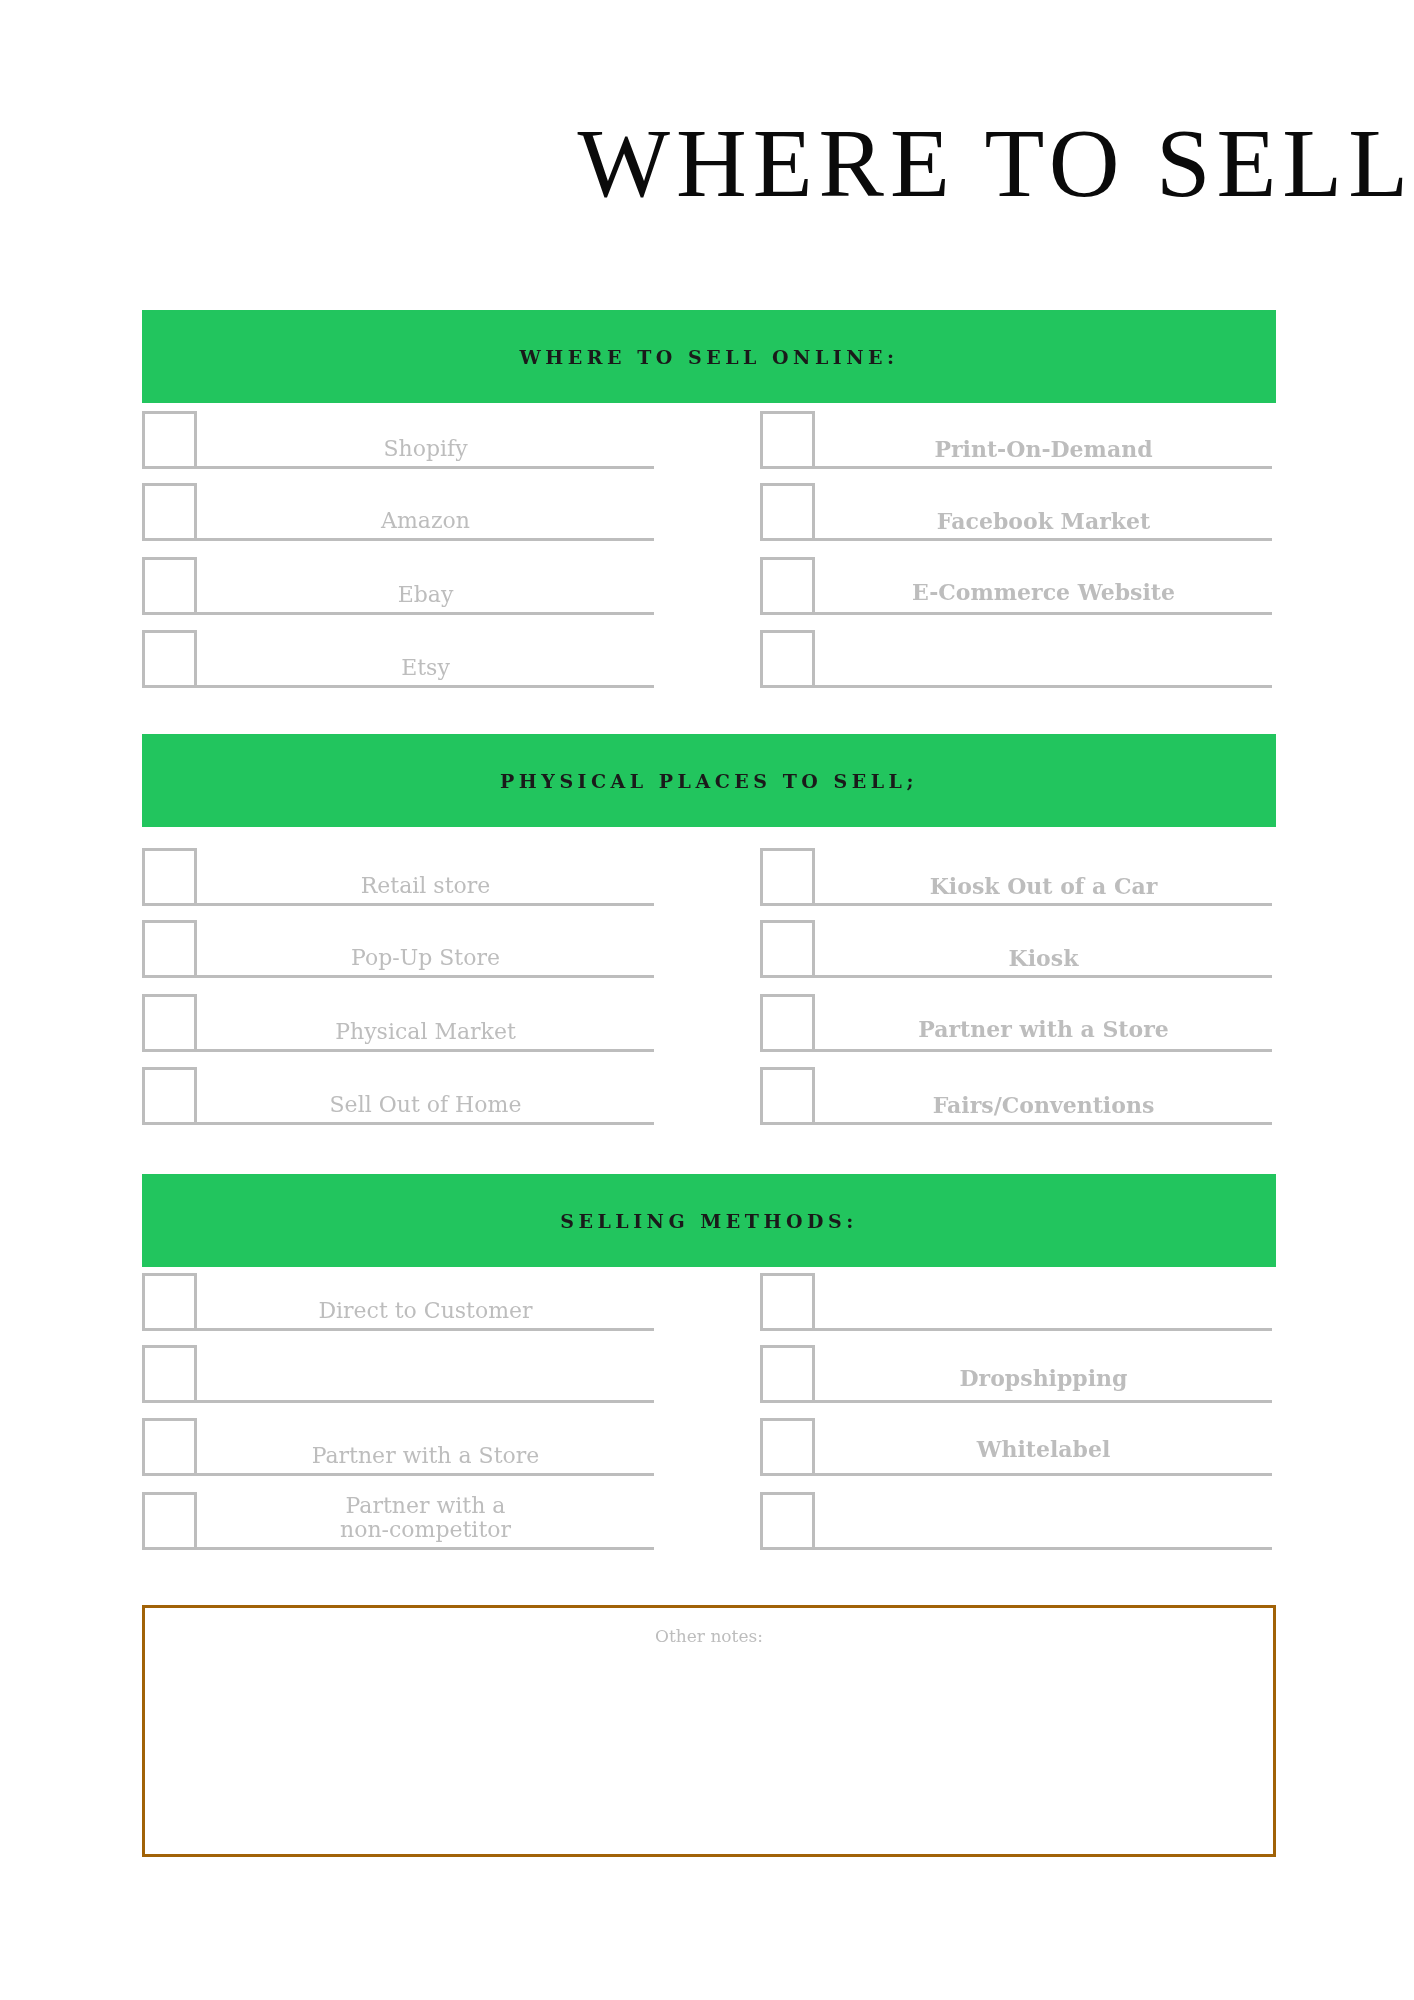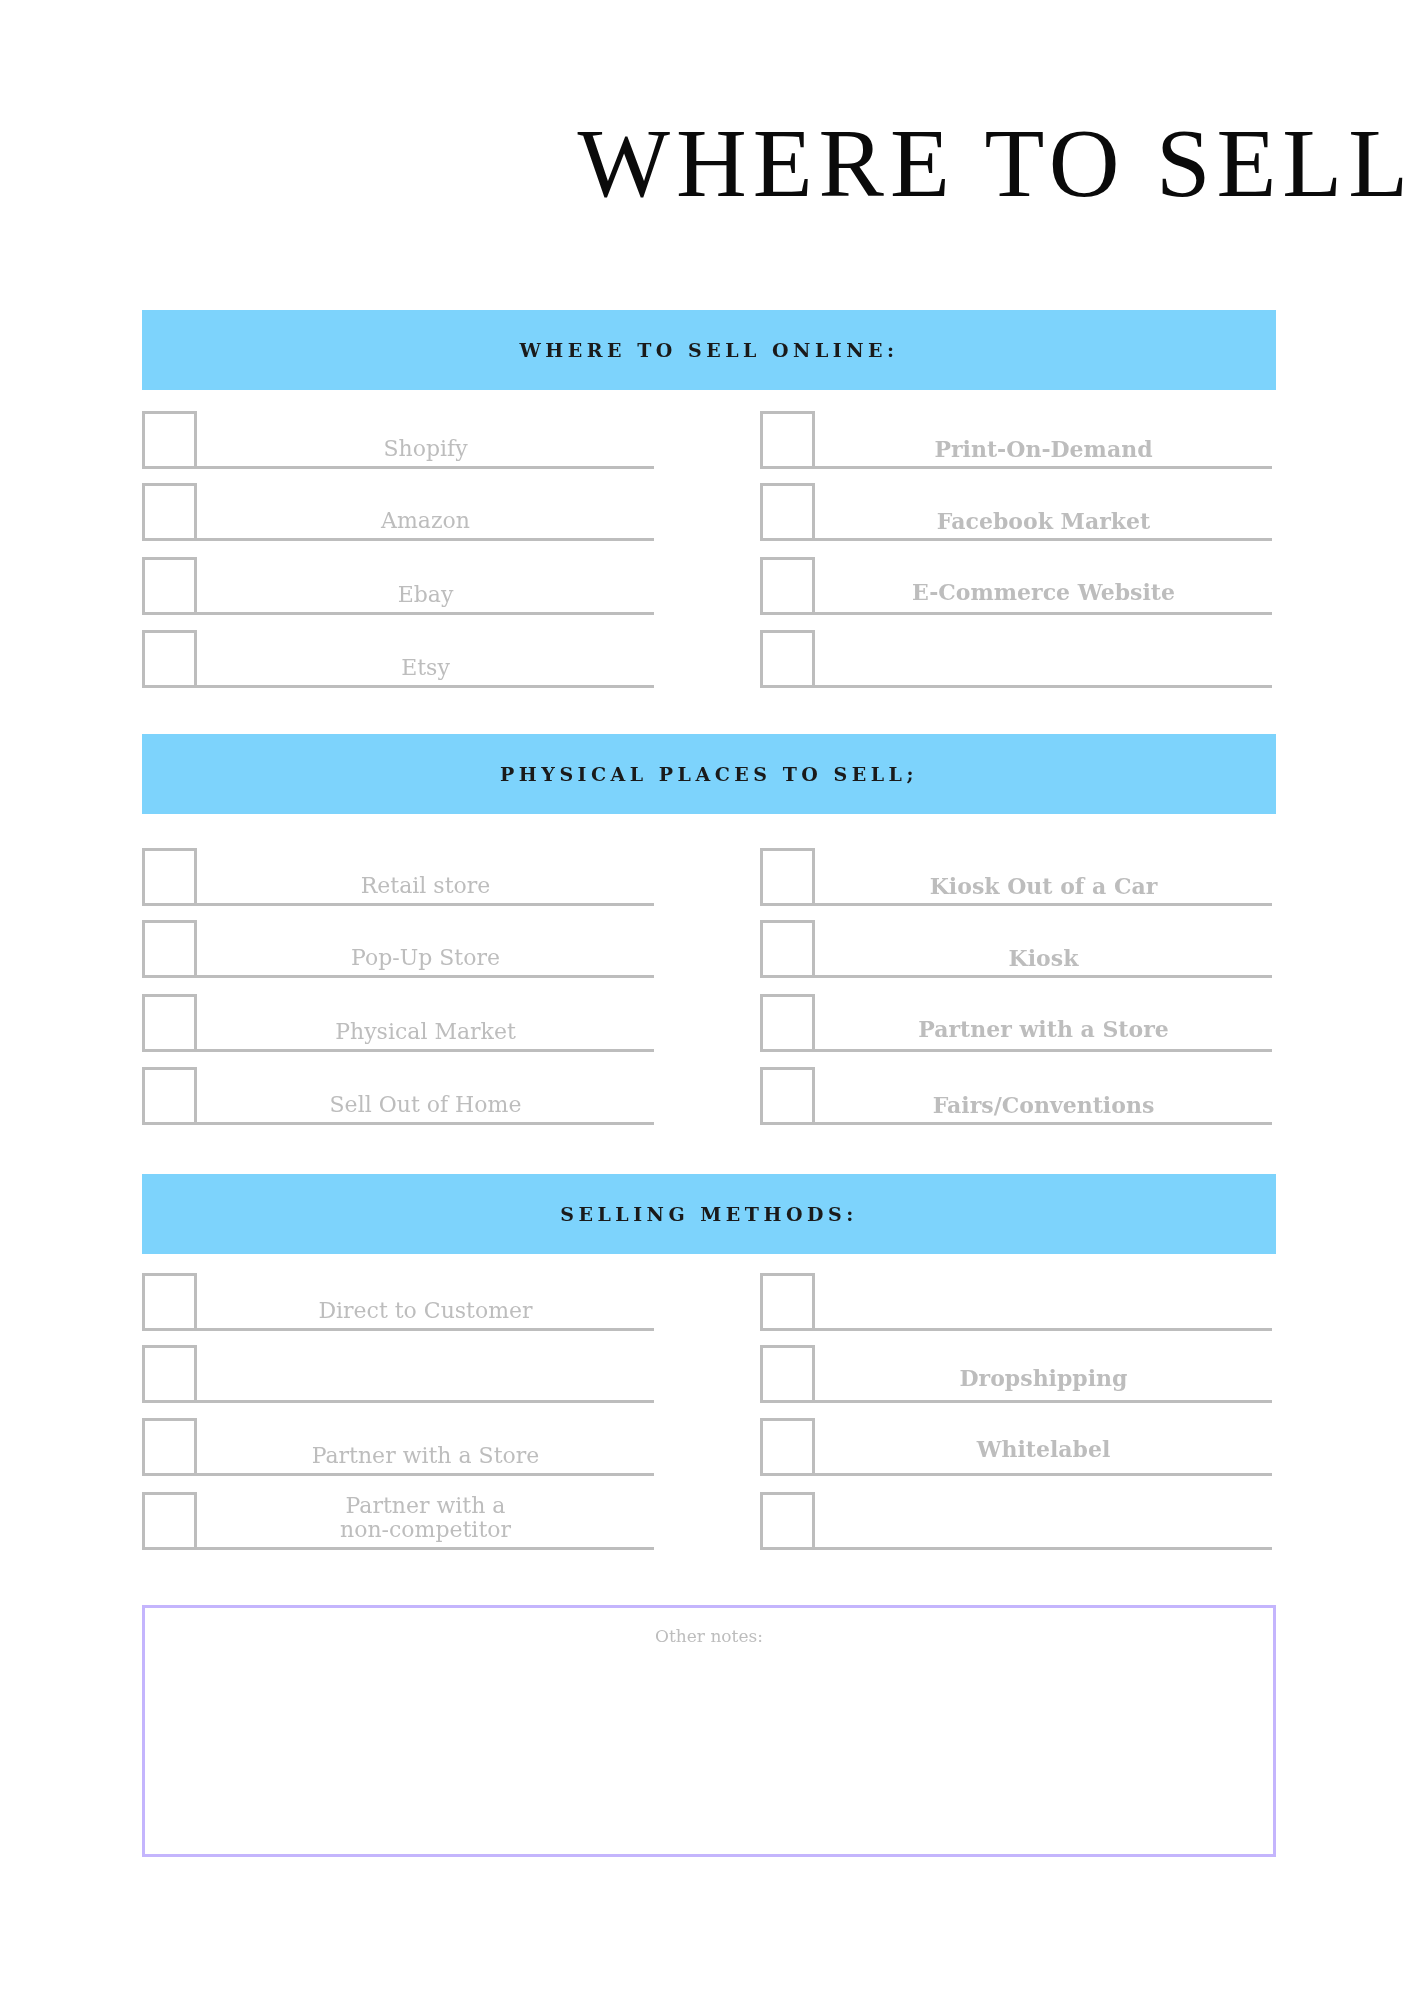--- a/index.html
+++ b/index.html
@@ -25,22 +25,22 @@
     line-height: 110px;
     letter-spacing: 6px;
     color: #0a0a0a;
     font-weight: normal;
     margin: 0;
   }
   .section-header {
     position: absolute;
     left: 142px;
     width: 1134px;
-    height: 80px;
-    background: #7dd3fc;
+    height: 93px;
+    background: #22c55e;
     display: flex;
     align-items: center;
     justify-content: center;
   }
   .section-header span {
     font-family: "DejaVu Serif", "Liberation Serif", serif;
     font-weight: bold;
     font-size: 19px;
     letter-spacing: 4.5px;
     color: #1a1a1a;
@@ -81,21 +81,21 @@
     white-space: pre-line;
   }
   .col-left { left: 142px; text-decoration: underline; }
   .col-right { left: 760px; font-weight: bold; }
   .notes-box {
     position: absolute;
     left: 142px;
     top: 1605px;
     width: 1128px;
     height: 246px;
-    border: 3px solid #c4b5fd;
+    border: 3px solid #a16207;
   }
   .notes-label {
     position: absolute;
     left: 0;
     right: 0;
     top: 18px;
     text-align: center;
     font-family: "DejaVu Serif", "Liberation Serif", serif;
     font-size: 17px;
     color: #bdbdbd;

